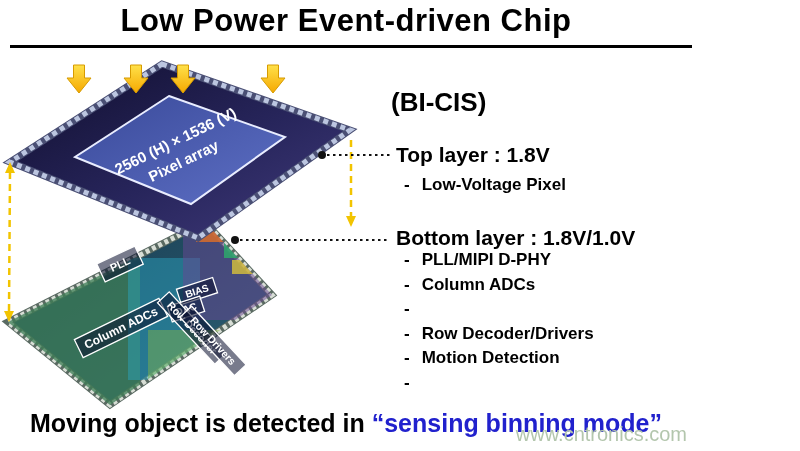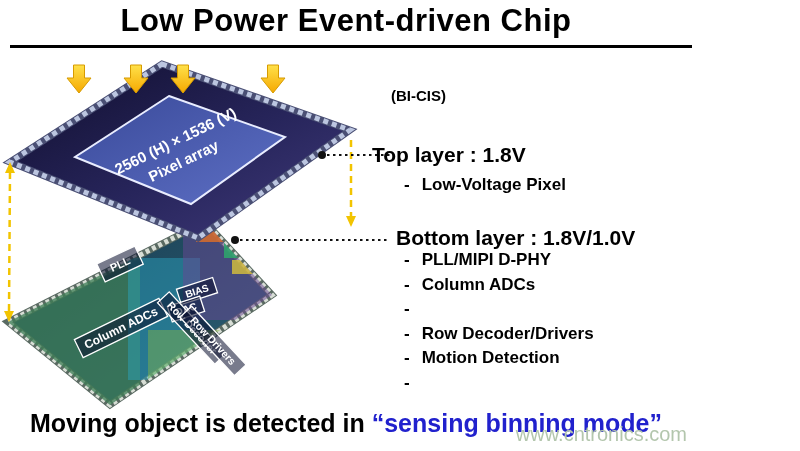--- a/index.html
+++ b/index.html
@@ -4,23 +4,23 @@
 <style>
   html,body{margin:0;padding:0;background:#fff;}
   #canvas{position:relative;width:692px;height:451px;background:#ffffff;overflow:hidden;
           font-family:"Liberation Sans","DejaVu Sans",sans-serif;color:#000;}
   .abs{position:absolute;}
 
   .slide-title{top:3px;left:0;width:100%;text-align:center;font-size:31px;font-weight:900;letter-spacing:.5px;}
   .title-rule{top:45px;left:10px;width:780px;height:3px;background:#000;}
 
   .heading{left:389px;top:52px;font-size:28px;font-weight:900;letter-spacing:.2px;}
-  .subheading{left:391px;top:87px;font-size:15px;font-weight:900;}
+  .subheading{left:391px;top:87px;font-size:26px;font-weight:900;}
   .layer-label{font-size:21px;font-weight:800;white-space:nowrap;}
-  #top-layer-label{left:372px;top:143px;}
+  #top-layer-label{left:396px;top:143px;}
   #bottom-layer-label{left:396px;top:226px;}
 
   .item{font-size:17px;font-weight:700;display:flex;gap:12px;white-space:nowrap;}
   #top-layer-item{left:404px;top:175px;}
   .items-list{left:404px;top:250px;display:flex;flex-direction:column;}
   .items-list .item{height:24.6px;}
 
   .footer{top:409px;left:0;width:100%;text-align:center;font-size:25px;font-weight:800;}
   .footer .highlight{color:#2121cd;}
   .watermark{top:423px;right:5px;font-size:20px;color:#b3c6ad;}

